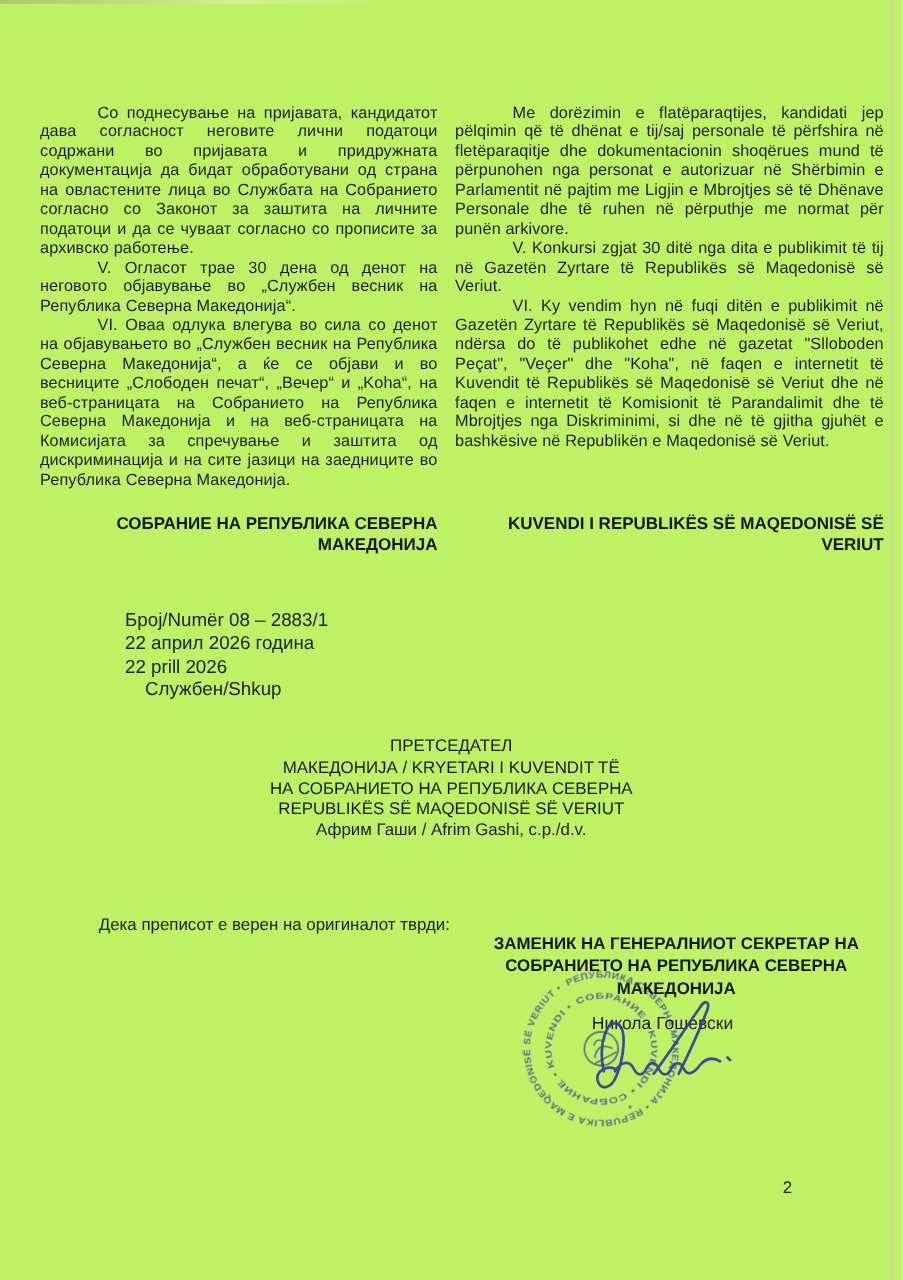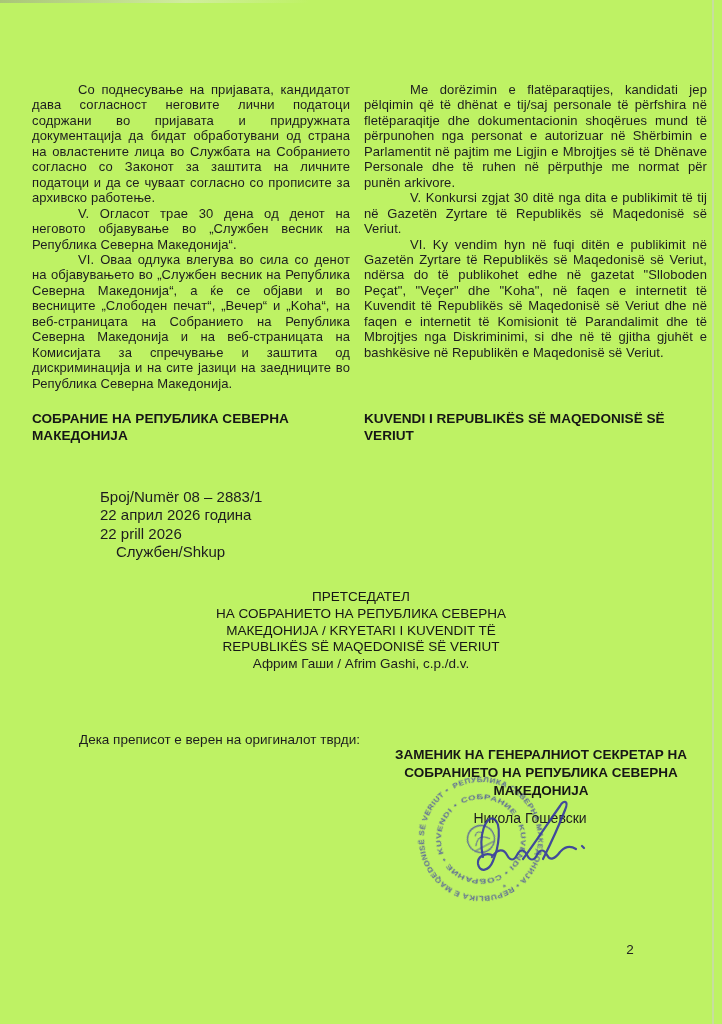--- a/index.html
+++ b/index.html
@@ -15,21 +15,21 @@
 
   
   .columns { position:absolute; left:32px; top:82px; width:675px; display:flex; gap:14px; }
   .col-mk { width:318px; }
   .col-sq { width:343px; }
   .columns p { margin:0; font-size:13px; line-height:15.45px; text-align:justify;
     text-indent:46px; letter-spacing:0.1px; }
 
   
   .headings { position:absolute; left:32px; top:410px; width:675px; display:flex; gap:14px;
-    font-weight:bold; font-size:13.6px; line-height:17px; text-align:left; color:#161616; }
+    font-weight:bold; font-size:13.6px; line-height:17px; text-align:right; color:#161616; }
   .heading-mk { width:318px; }
   .heading-sq { width:343px; }
 
   
   .refblock { position:absolute; left:100px; top:488px; font-size:15px; line-height:18.4px; }
   .refblock .place { padding-left:16px; }
 
   
   .president { position:absolute; left:101px; top:589px; width:520px; text-align:center; }
   .president .lines { font-weight:normal; font-size:13.5px; line-height:16.8px; color:#161616; }
@@ -78,22 +78,22 @@
   <div class="refblock">
     <div>Број/Numër 08 – 2883/1</div>
     <div>22 април 2026 година</div>
     <div>22 prill 2026</div>
     <div class="place">Службен/Shkup</div>
   </div>
 
   <div class="president">
     <div class="lines">
       <div>ПРЕТСЕДАТЕЛ</div>
+      <div>МАКЕДОНИЈА / KRYETARI I KUVENDIT TË</div>
       <div>НА СОБРАНИЕТО НА РЕПУБЛИКА СЕВЕРНА</div>
-      <div>МАКЕДОНИЈА / KRYETARI I KUVENDIT TË</div>
       <div>REPUBLIKËS SË MAQEDONISË SË VERIUT</div>
     </div>
     <div class="signatory">Африм Гаши / Afrim Gashi, с.р./d.v.</div>
   </div>
 
   <div class="cert">Дека преписот е верен на оригиналот тврди:</div>
 
   <div class="deputy">
     <div>ЗАМЕНИК НА ГЕНЕРАЛНИОТ СЕКРЕТАР НА</div>
     <div>СОБРАНИЕТО НА РЕПУБЛИКА СЕВЕРНА</div>

